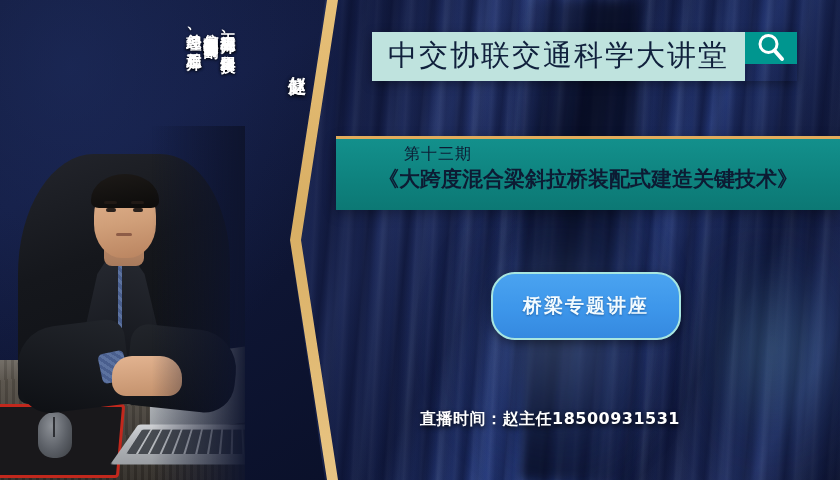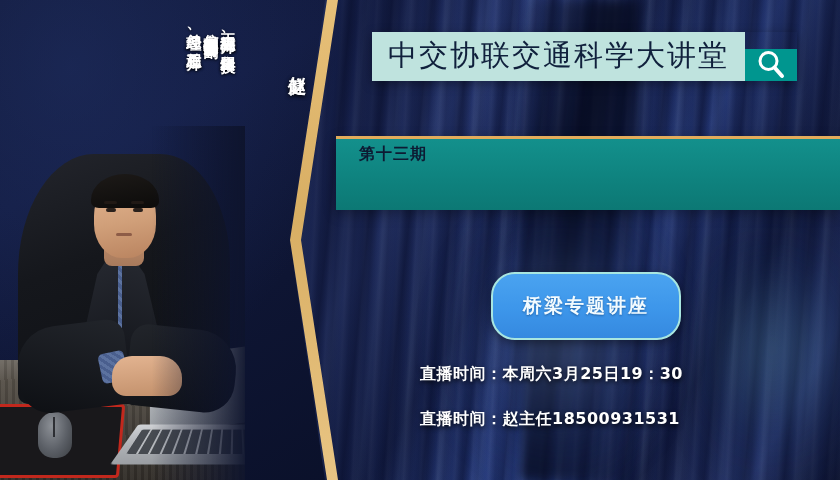--- a/index.html
+++ b/index.html
@@ -205,21 +205,21 @@
   .vname{
     position:absolute; left:285px; top:62px;
     writing-mode:vertical-rl; text-orientation:upright;
     color:#ffffff; font-weight:700; font-size:18px; letter-spacing:2px;
     text-shadow:0 1px 4px rgba(0,0,0,0.9);
   }
 
   
   .title-bar{
     position:absolute; left:372px; top:32px;
-    display:flex; align-items:flex-end;
+    display:flex; align-items:flex-start;
     box-shadow:0 3px 10px rgba(0,0,0,0.35);
   }
   .title-main{
     background:#bfe3de;
     padding:9px 16px 11px 16px;
     display:flex; align-items:center;
   }
   .title-main span{
     color:#10203c; font-size:29px; font-weight:400;
     letter-spacing:2px; line-height:1;
@@ -233,22 +233,22 @@
 
   
   .sub-band{
     position:absolute; left:336px; top:136px; width:504px; height:74px;
     background:linear-gradient(180deg,#13908c 0%, #0f8480 50%, #0c7874 100%);
     border-top:3px solid #e2ac5b;
     padding-top:4px;
     box-shadow:0 4px 12px rgba(0,0,0,0.3);
   }
   .sub-issue{
-    color:#0d1b33; font-size:16px; font-weight:700;
-    margin-left:23px; letter-spacing:1px; line-height:1.35;
+    color:#0d1b33; font-size:16px; font-weight:400;
+    margin-left:68px; letter-spacing:1px; line-height:1.35;
   }
   .sub-title{
     color:#0d1b33; font-size:21px; font-weight:700;
     text-align:center; letter-spacing:0px; line-height:1.25;
     margin-top:1px;
     white-space:nowrap;
   }
 
   
   .badge{
@@ -329,22 +329,22 @@
     <div class="title-search">
       <svg width="30" height="32" viewBox="0 0 30 32" aria-hidden="true">
         <circle cx="12.5" cy="12" r="8.5" fill="none" stroke="#ffffff" stroke-width="3"></circle>
         <line x1="18.5" y1="18.5" x2="26" y2="27" stroke="#ffffff" stroke-width="4" stroke-linecap="round"></line>
       </svg>
     </div>
   </div>
 
   <div class="sub-band">
     <div class="sub-issue">第十三期</div>
+    <div class="sub-title">《大跨度混合梁斜拉桥装配式建造关键技术》</div>
   </div>
 
   <div class="badge">
     <span>桥梁专题讲座</span>
   </div>
 
-  <div class="info info-1">直播时间：本周六3月25日19：30</div>
   <div class="info info-2">直播时间：赵主任18500931531</div>
 
 </div>
 
 </body></html>

